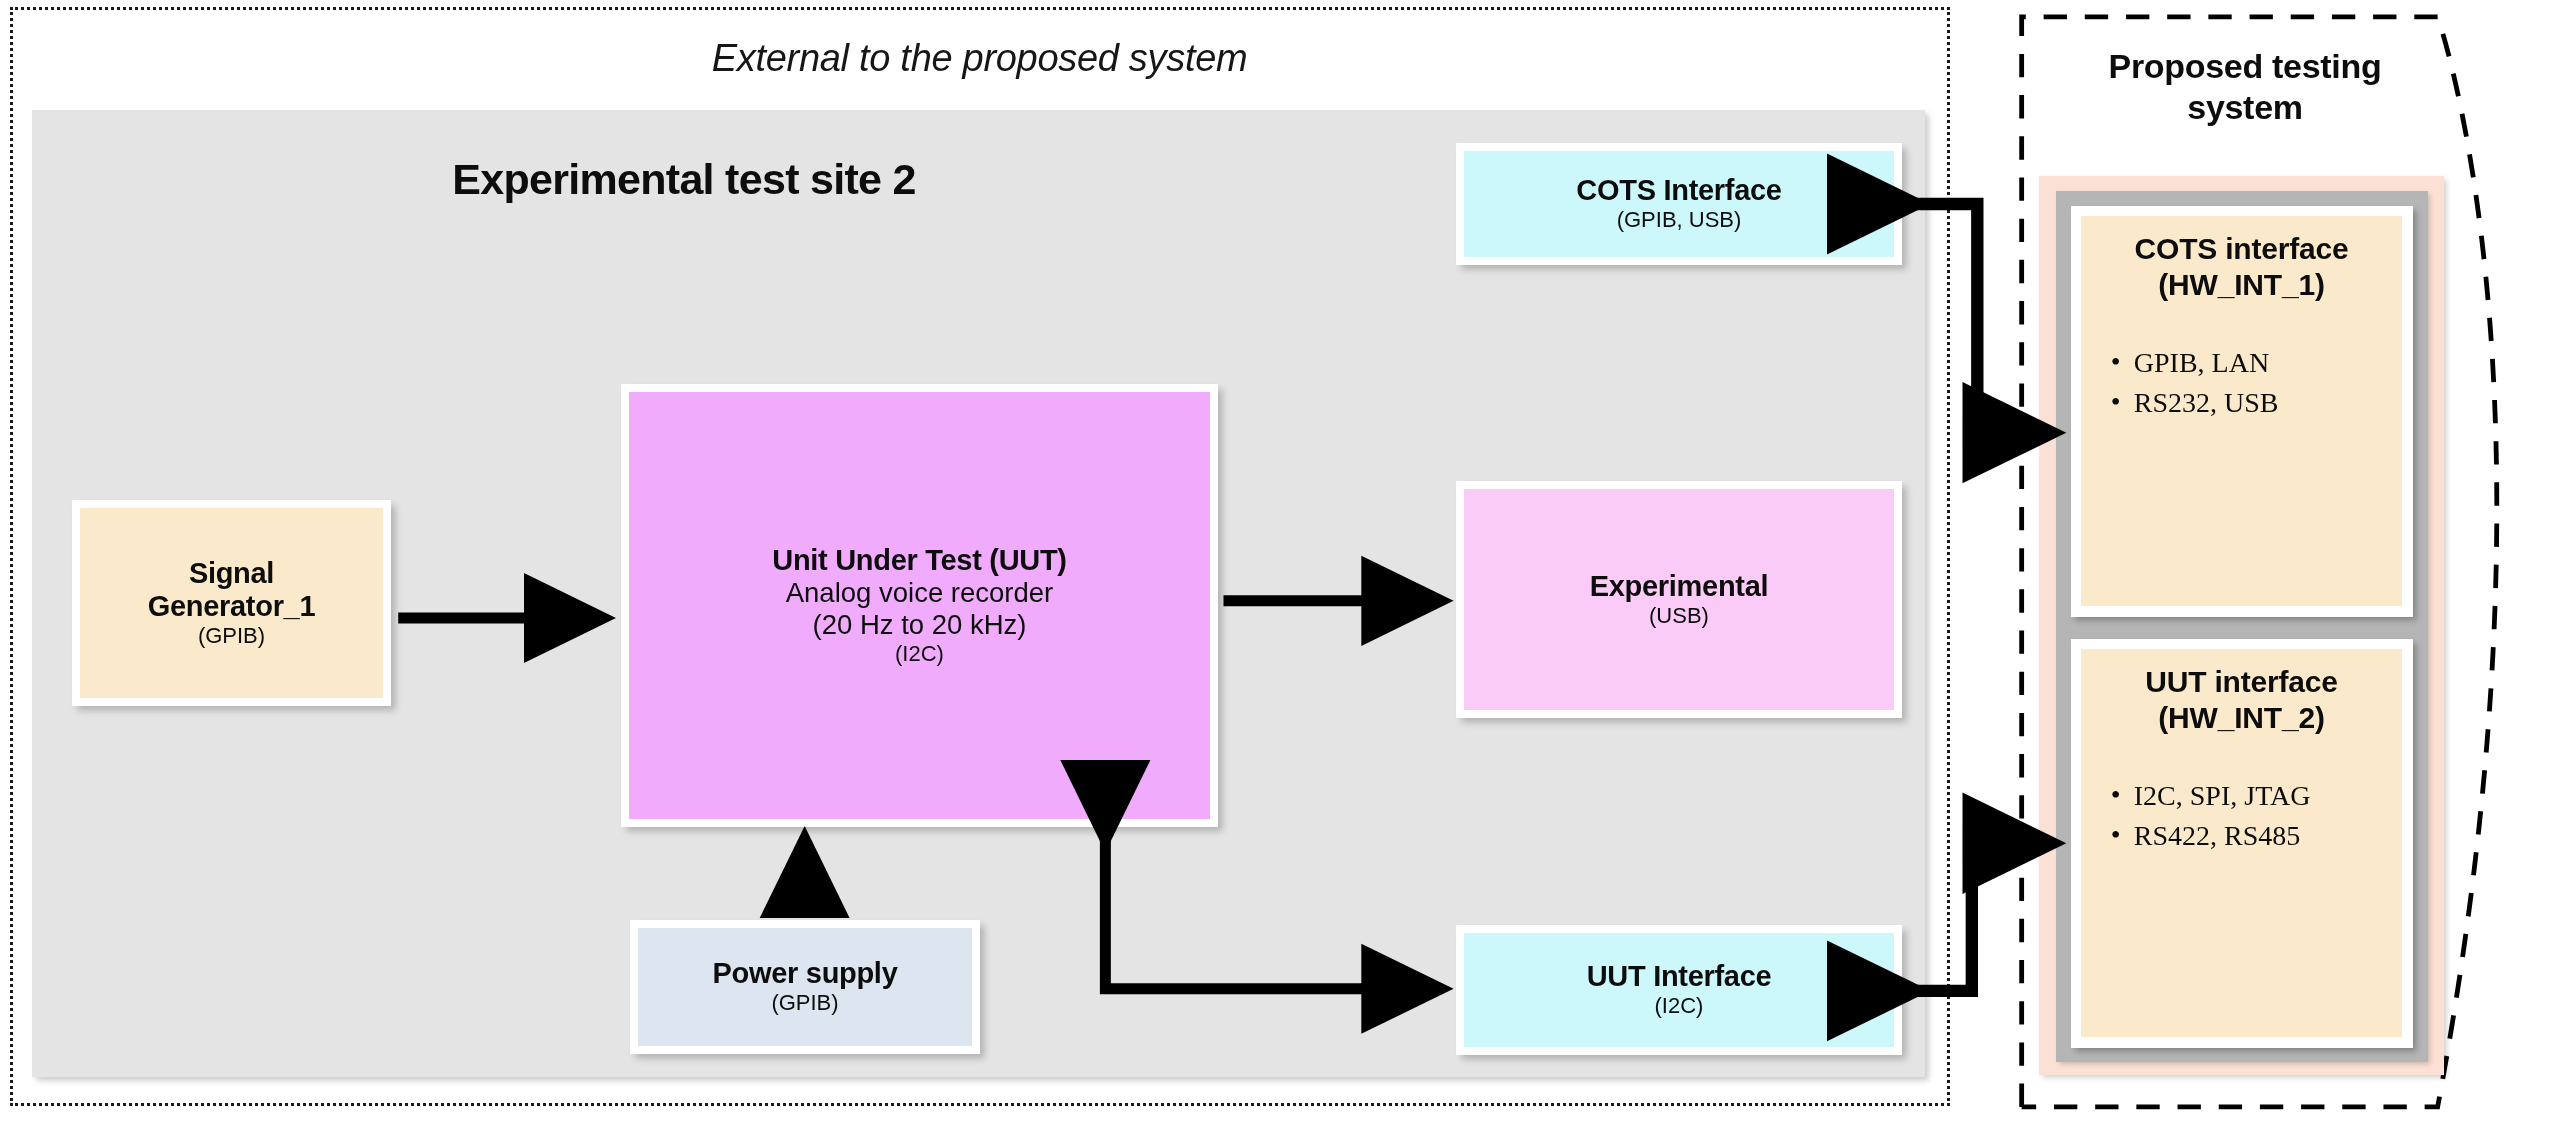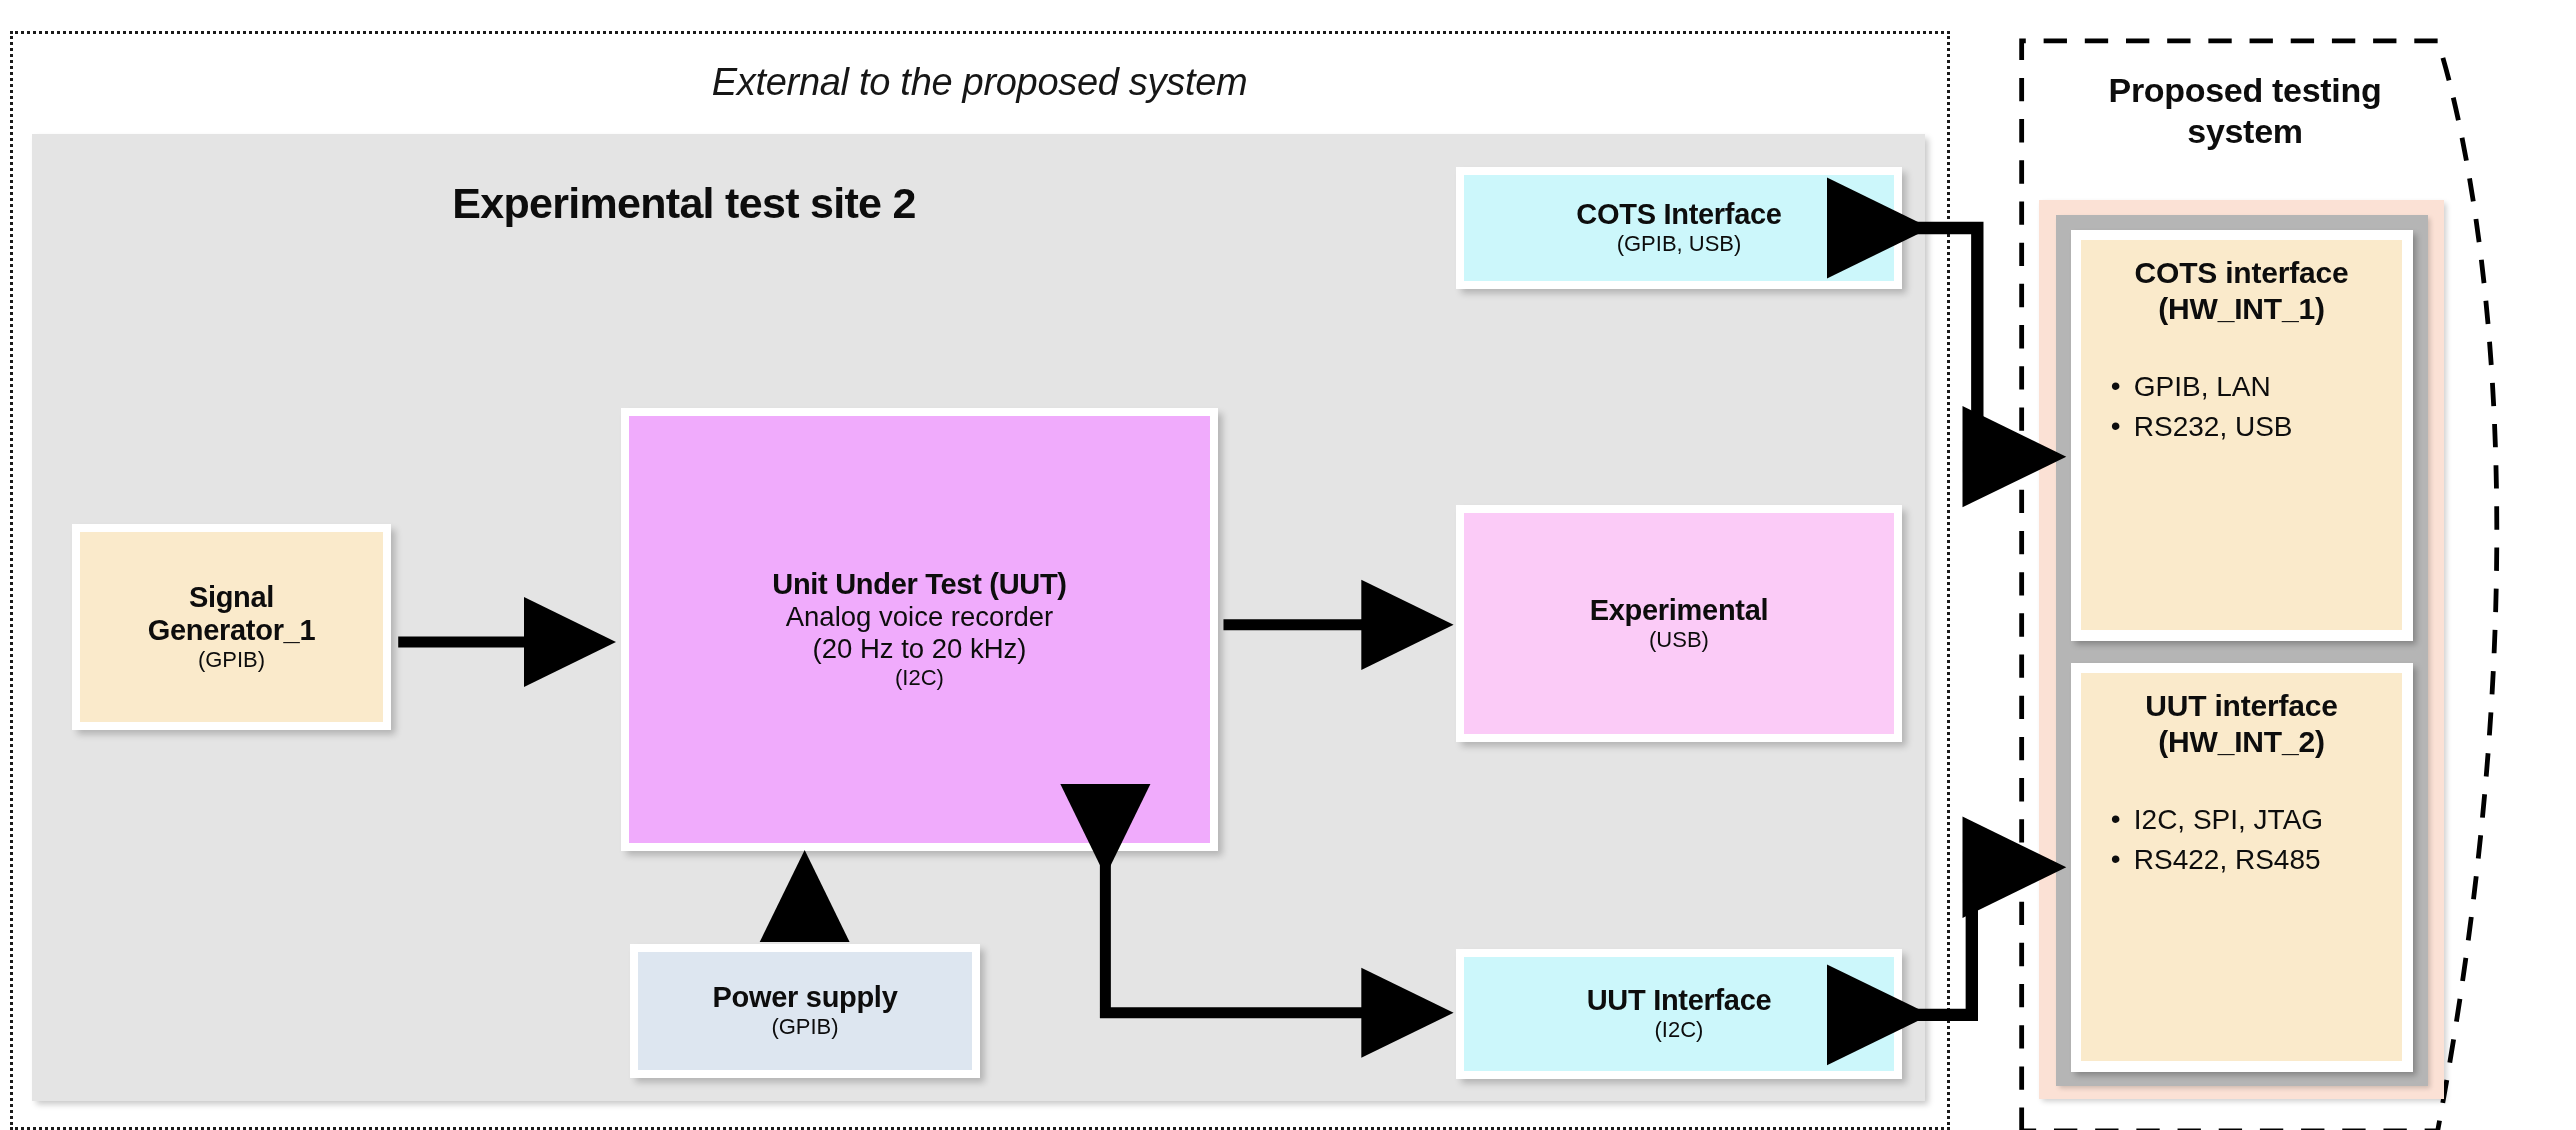--- a/index.html
+++ b/index.html
@@ -5,21 +5,21 @@
   html, body {
     margin: 0; padding: 0;
     background: #ffffff;
   }
   body {
     width: 2576px; height: 1131px;
     font-family: "Liberation Sans", "DejaVu Sans", sans-serif;
     position: relative;
     overflow: hidden;
   }
-  .stage { position: absolute; inset: 0; margin-top: 24px; }
+  .stage { position: absolute; inset: 0; }
 
   
   .external-panel {
     position: absolute;
     left: 9.6px; top: 6.9px;
     width: 1940px; height: 1099px;
     border: 3.4px dotted #1a1a1a;
     box-sizing: border-box;
     background: #ffffff;
   }
@@ -149,20 +149,21 @@
     font-size: 30px;
     font-weight: bold;
     color: #0d0d0d;
     line-height: 1.2;
     letter-spacing: -0.2px;
   }
   .hw-bullets {
     margin: 40px 0 0 0;
     padding: 0 0 0 30px;
     list-style: none;
+    font-family: Liberation Serif, serif;
   }
   .hw-bullets li {
     font-size: 28px;
     color: #0d0d0d;
     line-height: 1.45;
     position: relative;
     padding-left: 23px;
   }
   .hw-bullets li::before {
     content: "\2022";

